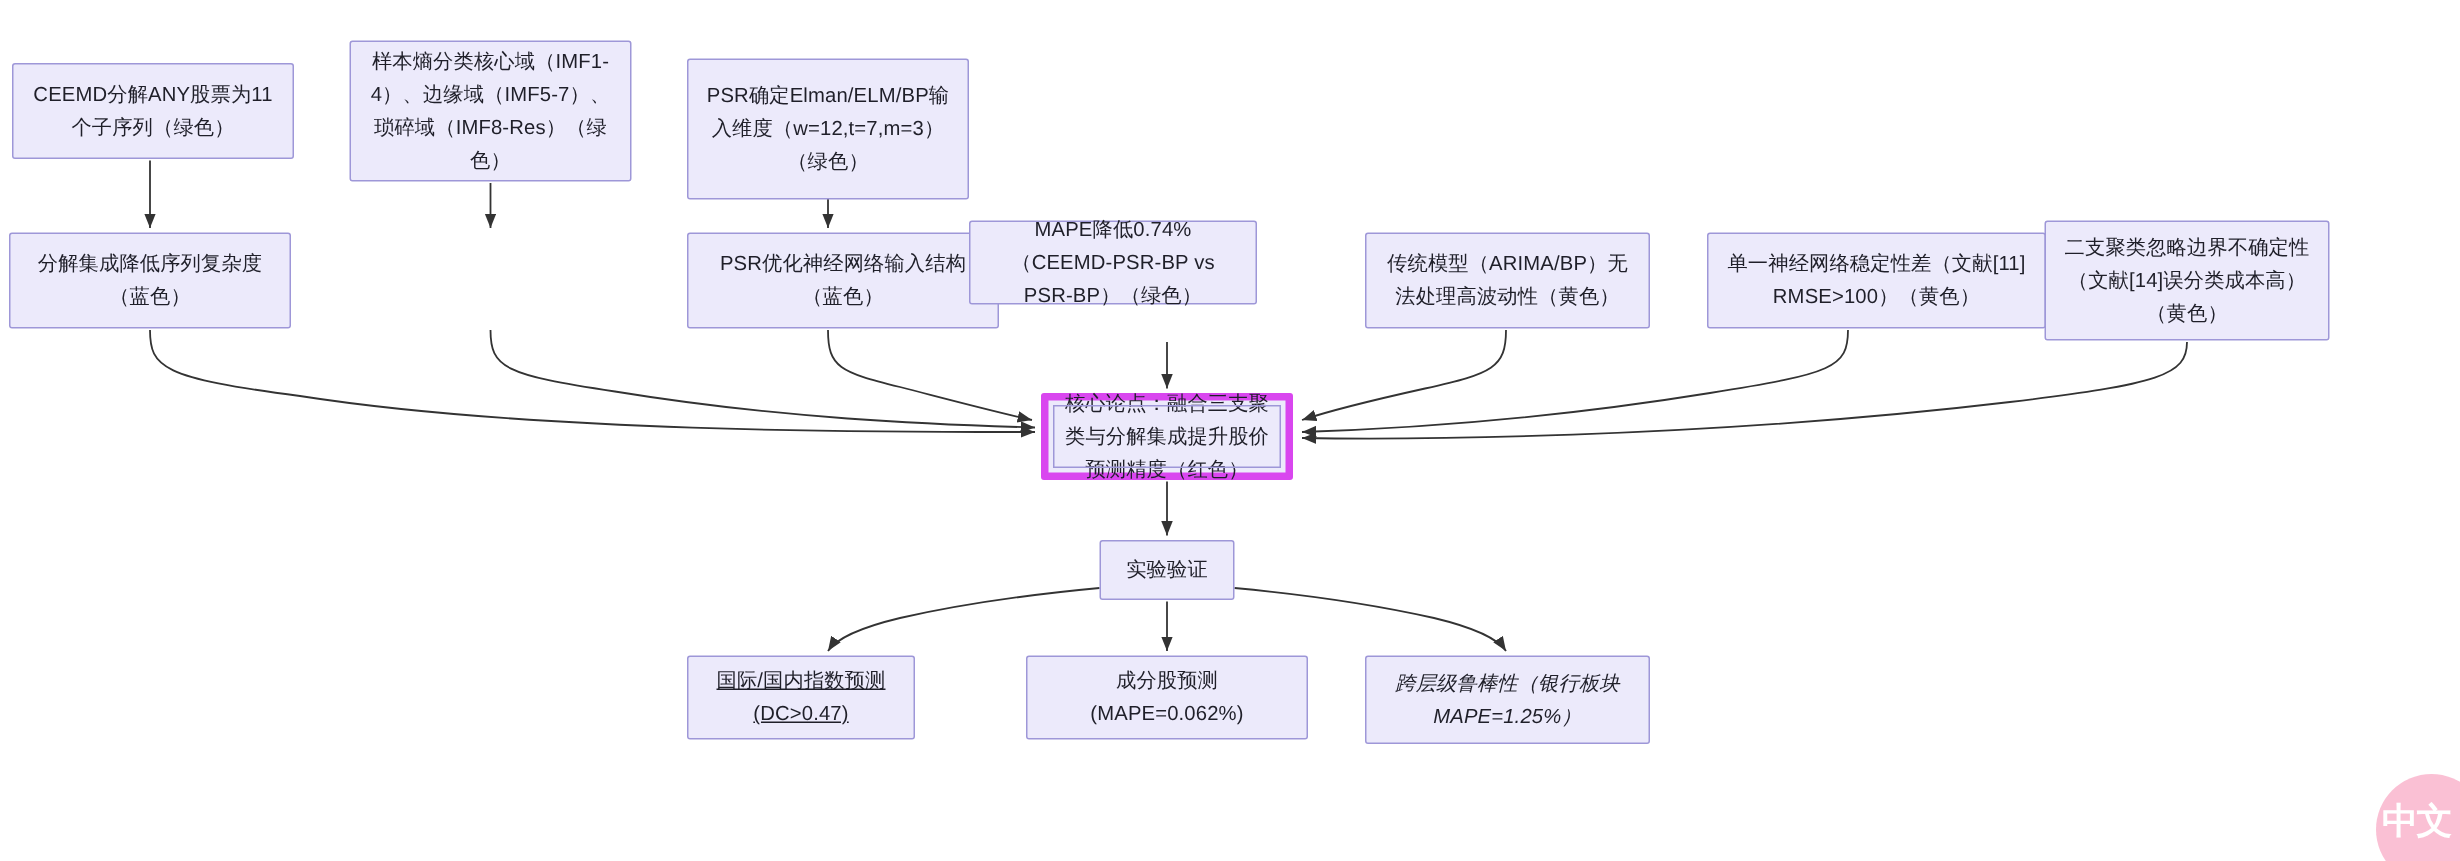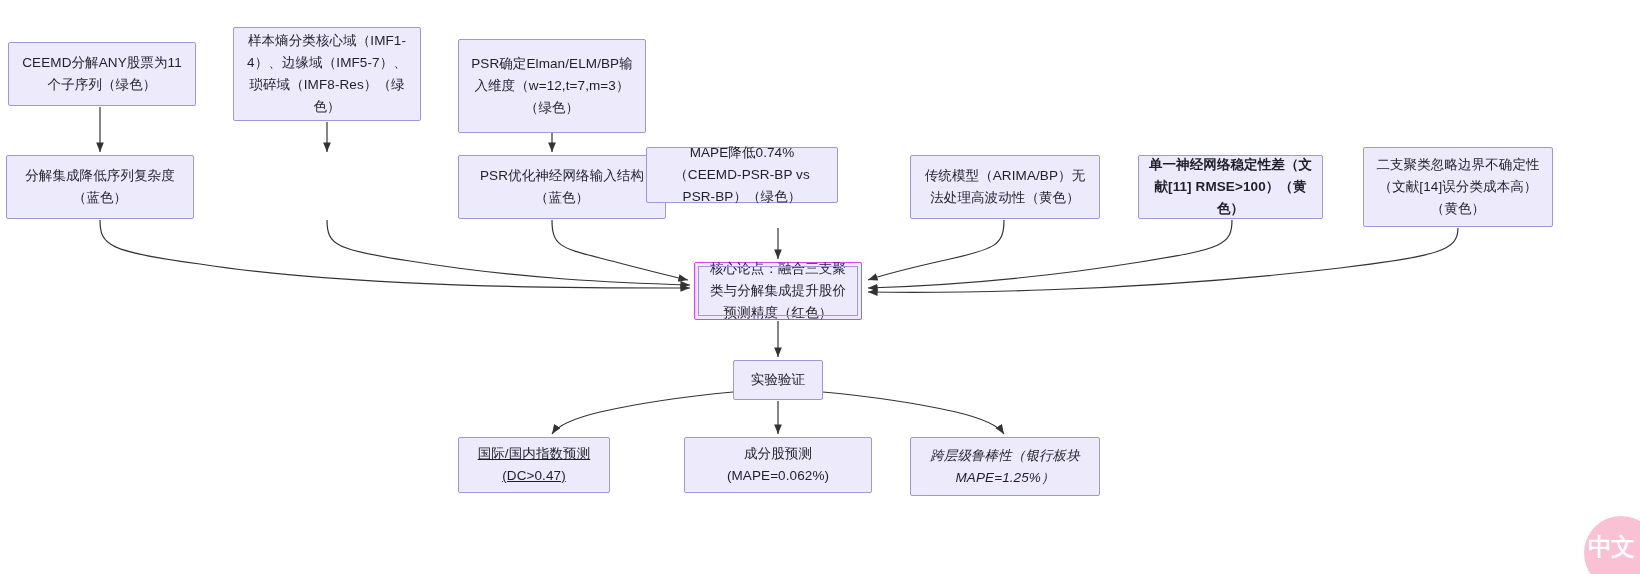--- a/index.html
+++ b/index.html
@@ -41,21 +41,21 @@
     line-height: 1.62;
     padding: 4px 9px;
     letter-spacing: 0.1px;
   }
   .node .txt {
     display: block;
     width: 100%;
     white-space: pre-line;
   }
   .node.core {
-    border: 1px solid #d946ef;
+    border: 5px solid #d946ef;
     outline: 2px solid #ECEAFB;
     outline-offset: 1px;
     box-shadow: 0 0 0 3px #b9b2e2 inset, 0 0 0 0 transparent;
     background: #ECEAFB;
   }
   .node.core::before {
     content: "";
     position: absolute;
     left: 3px; top: 3px; right: 3px; bottom: 3px;
     border: 1px solid #9E97D8;
@@ -145,21 +145,21 @@
   </div>
 
   <div class="node" style="left:646px; top:147px; width:192px; height:56px;">
     <span class="txt">MAPE降低0.74%（CEEMD-PSR-BP vs PSR-BP）（绿色）</span>
   </div>
 
   <div class="node" style="left:910px; top:155px; width:190px; height:64px;">
     <span class="txt">传统模型（ARIMA/BP）无法处理高波动性（黄色）</span>
   </div>
 
-  <div class="node" style="left:1138px; top:155px; width:185px; height:64px;font-weight:bold;">
+  <div class="node" style="left:1138px; top:155px; width:226px; height:64px;">
     <span class="txt">单一神经网络稳定性差（文献[11] RMSE&gt;100）（黄色）</span>
   </div>
 
   <div class="node" style="left:1363px; top:147px; width:190px; height:80px;">
     <span class="txt">二支聚类忽略边界不确定性（文献[14]误分类成本高）（黄色）</span>
   </div>
 
   <div class="node core" style="left:694px; top:262px; width:168px; height:58px;">
     <span class="txt">核心论点：融合三支聚类与分解集成提升股价预测精度（红色）</span>
   </div>

